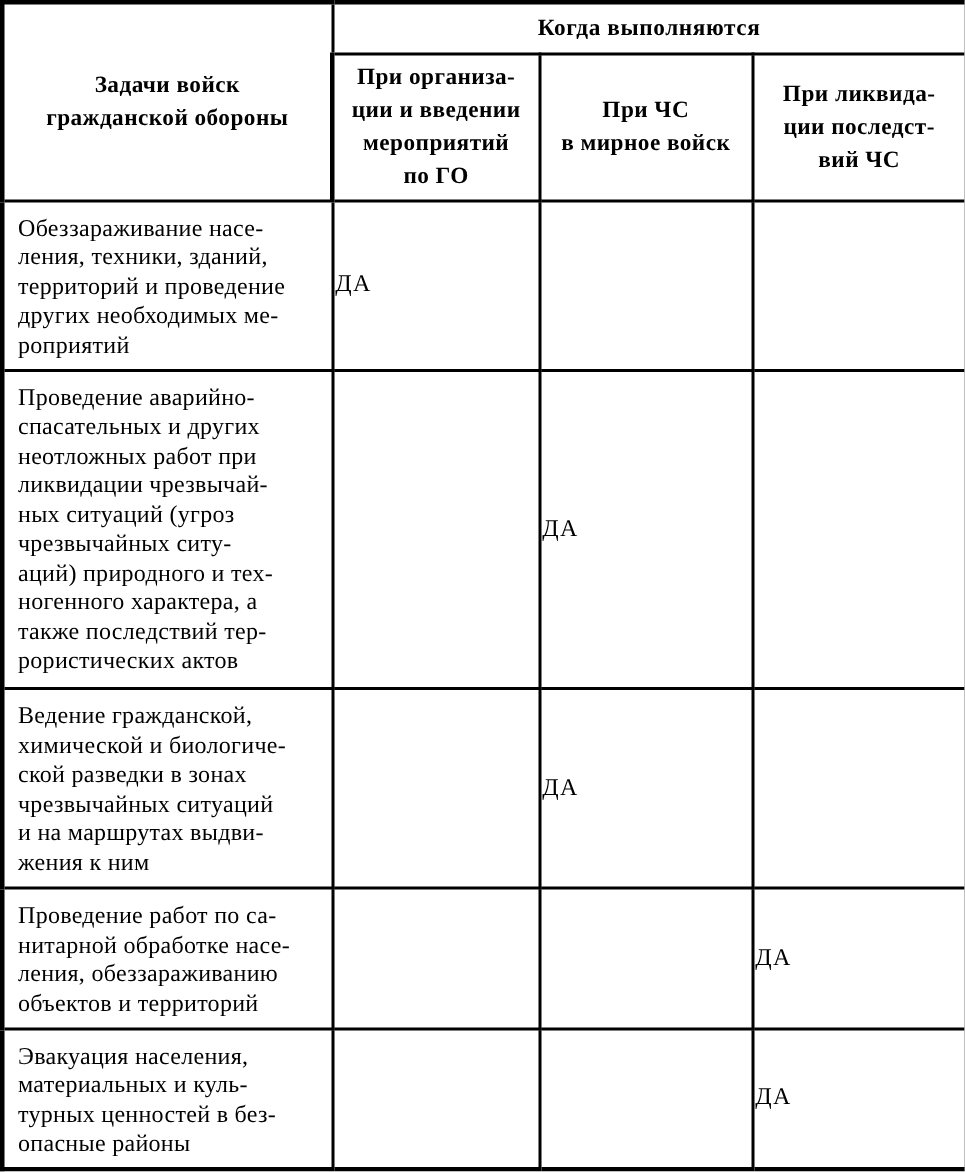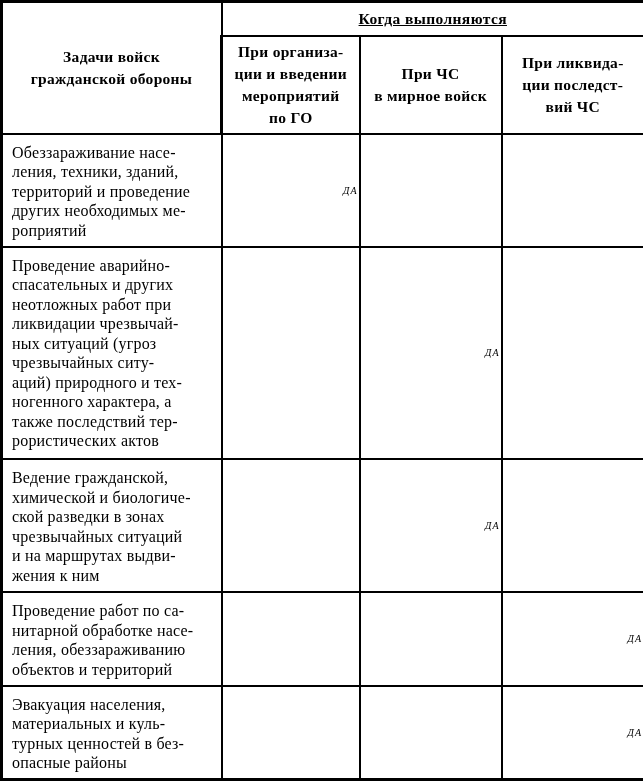--- a/index.html
+++ b/index.html
@@ -40,36 +40,34 @@
     line-height: 22px;
     letter-spacing: 0.3px;
     white-space: pre-line;
   }
   .hdr-span {
     font-weight: bold;
     text-align: center;
     vertical-align: middle !important;
     font-size: 15.5px;
     letter-spacing: 0.4px;
-    text-decoration: underline;
   }
   .task {
     font-size: 16px;
     line-height: 19.5px;
     letter-spacing: 0.2px;
     padding: 8px 4px 4px 9px;
     white-space: pre-line;
     text-align: left;
   }
   .mark {
-    text-align: right;
+    text-align: left;
     vertical-align: middle !important;
-    font-size: 10px;
+    font-size: 16px;
     letter-spacing: 1px;
-    font-style: italic;
   }
 </style>
 </head>
 <body>
 
 <div class="page">
   <table class="cd-table">
     <colgroup>
       <col style="width:220px">
       <col style="width:138px">

